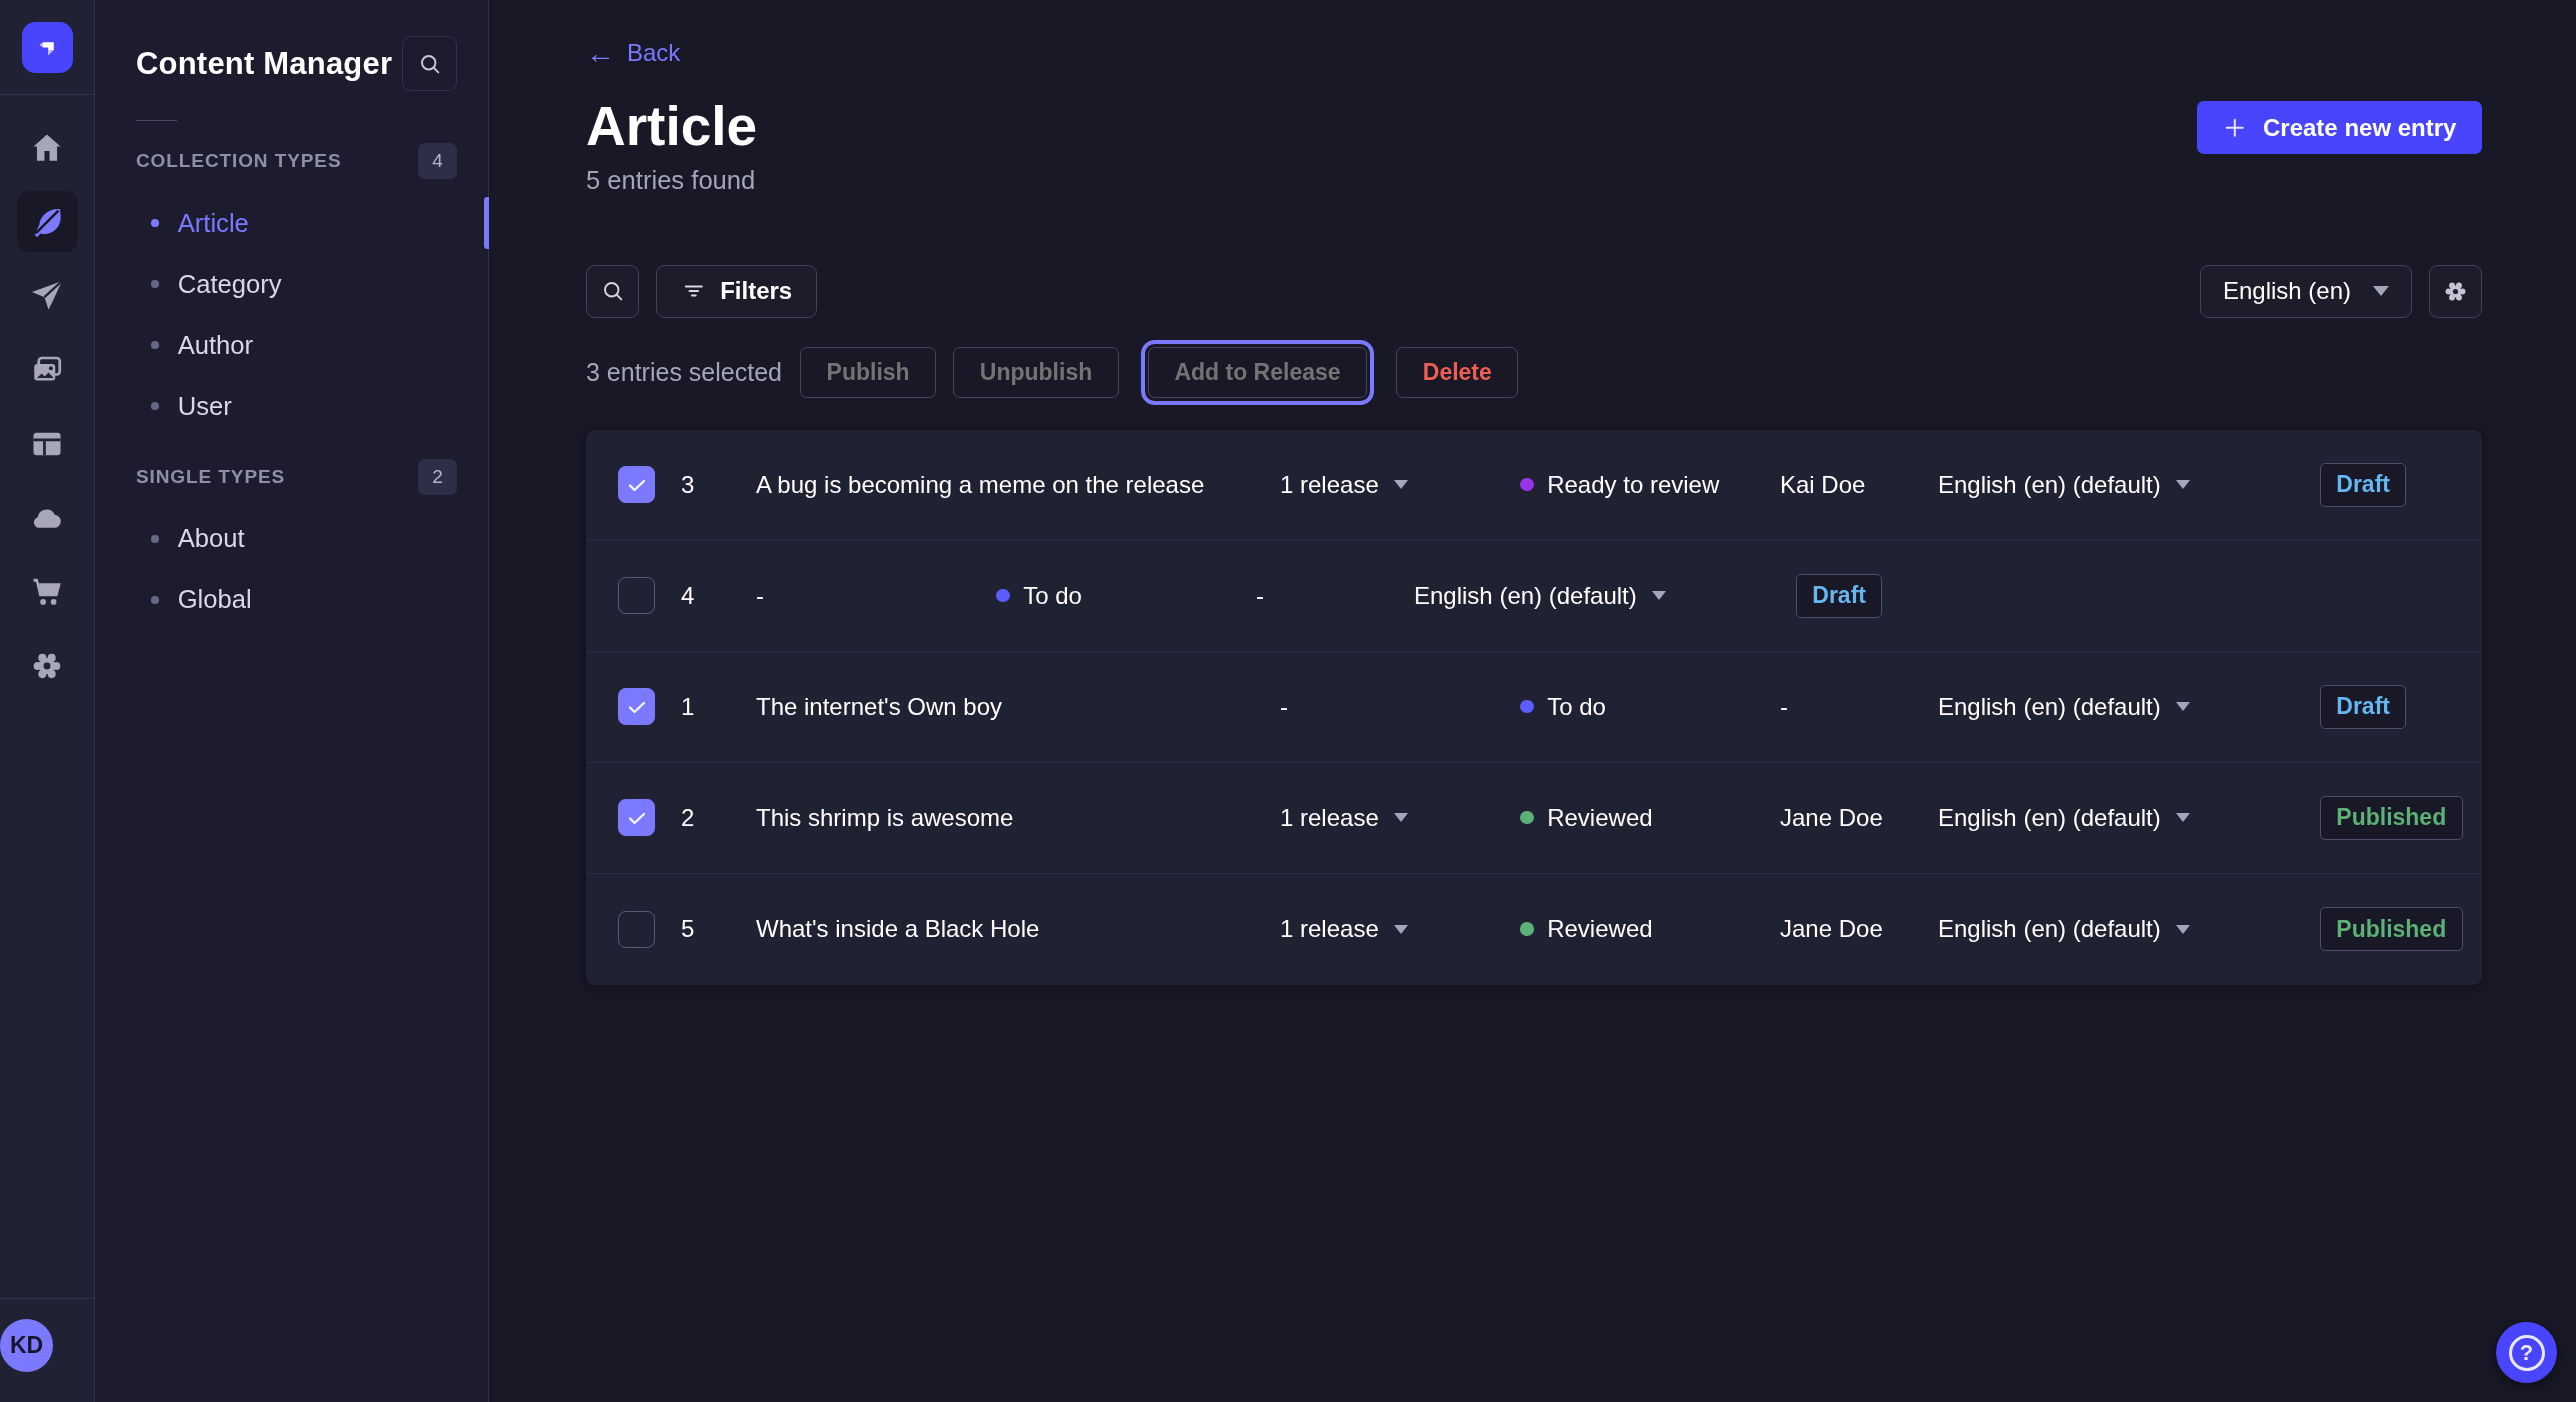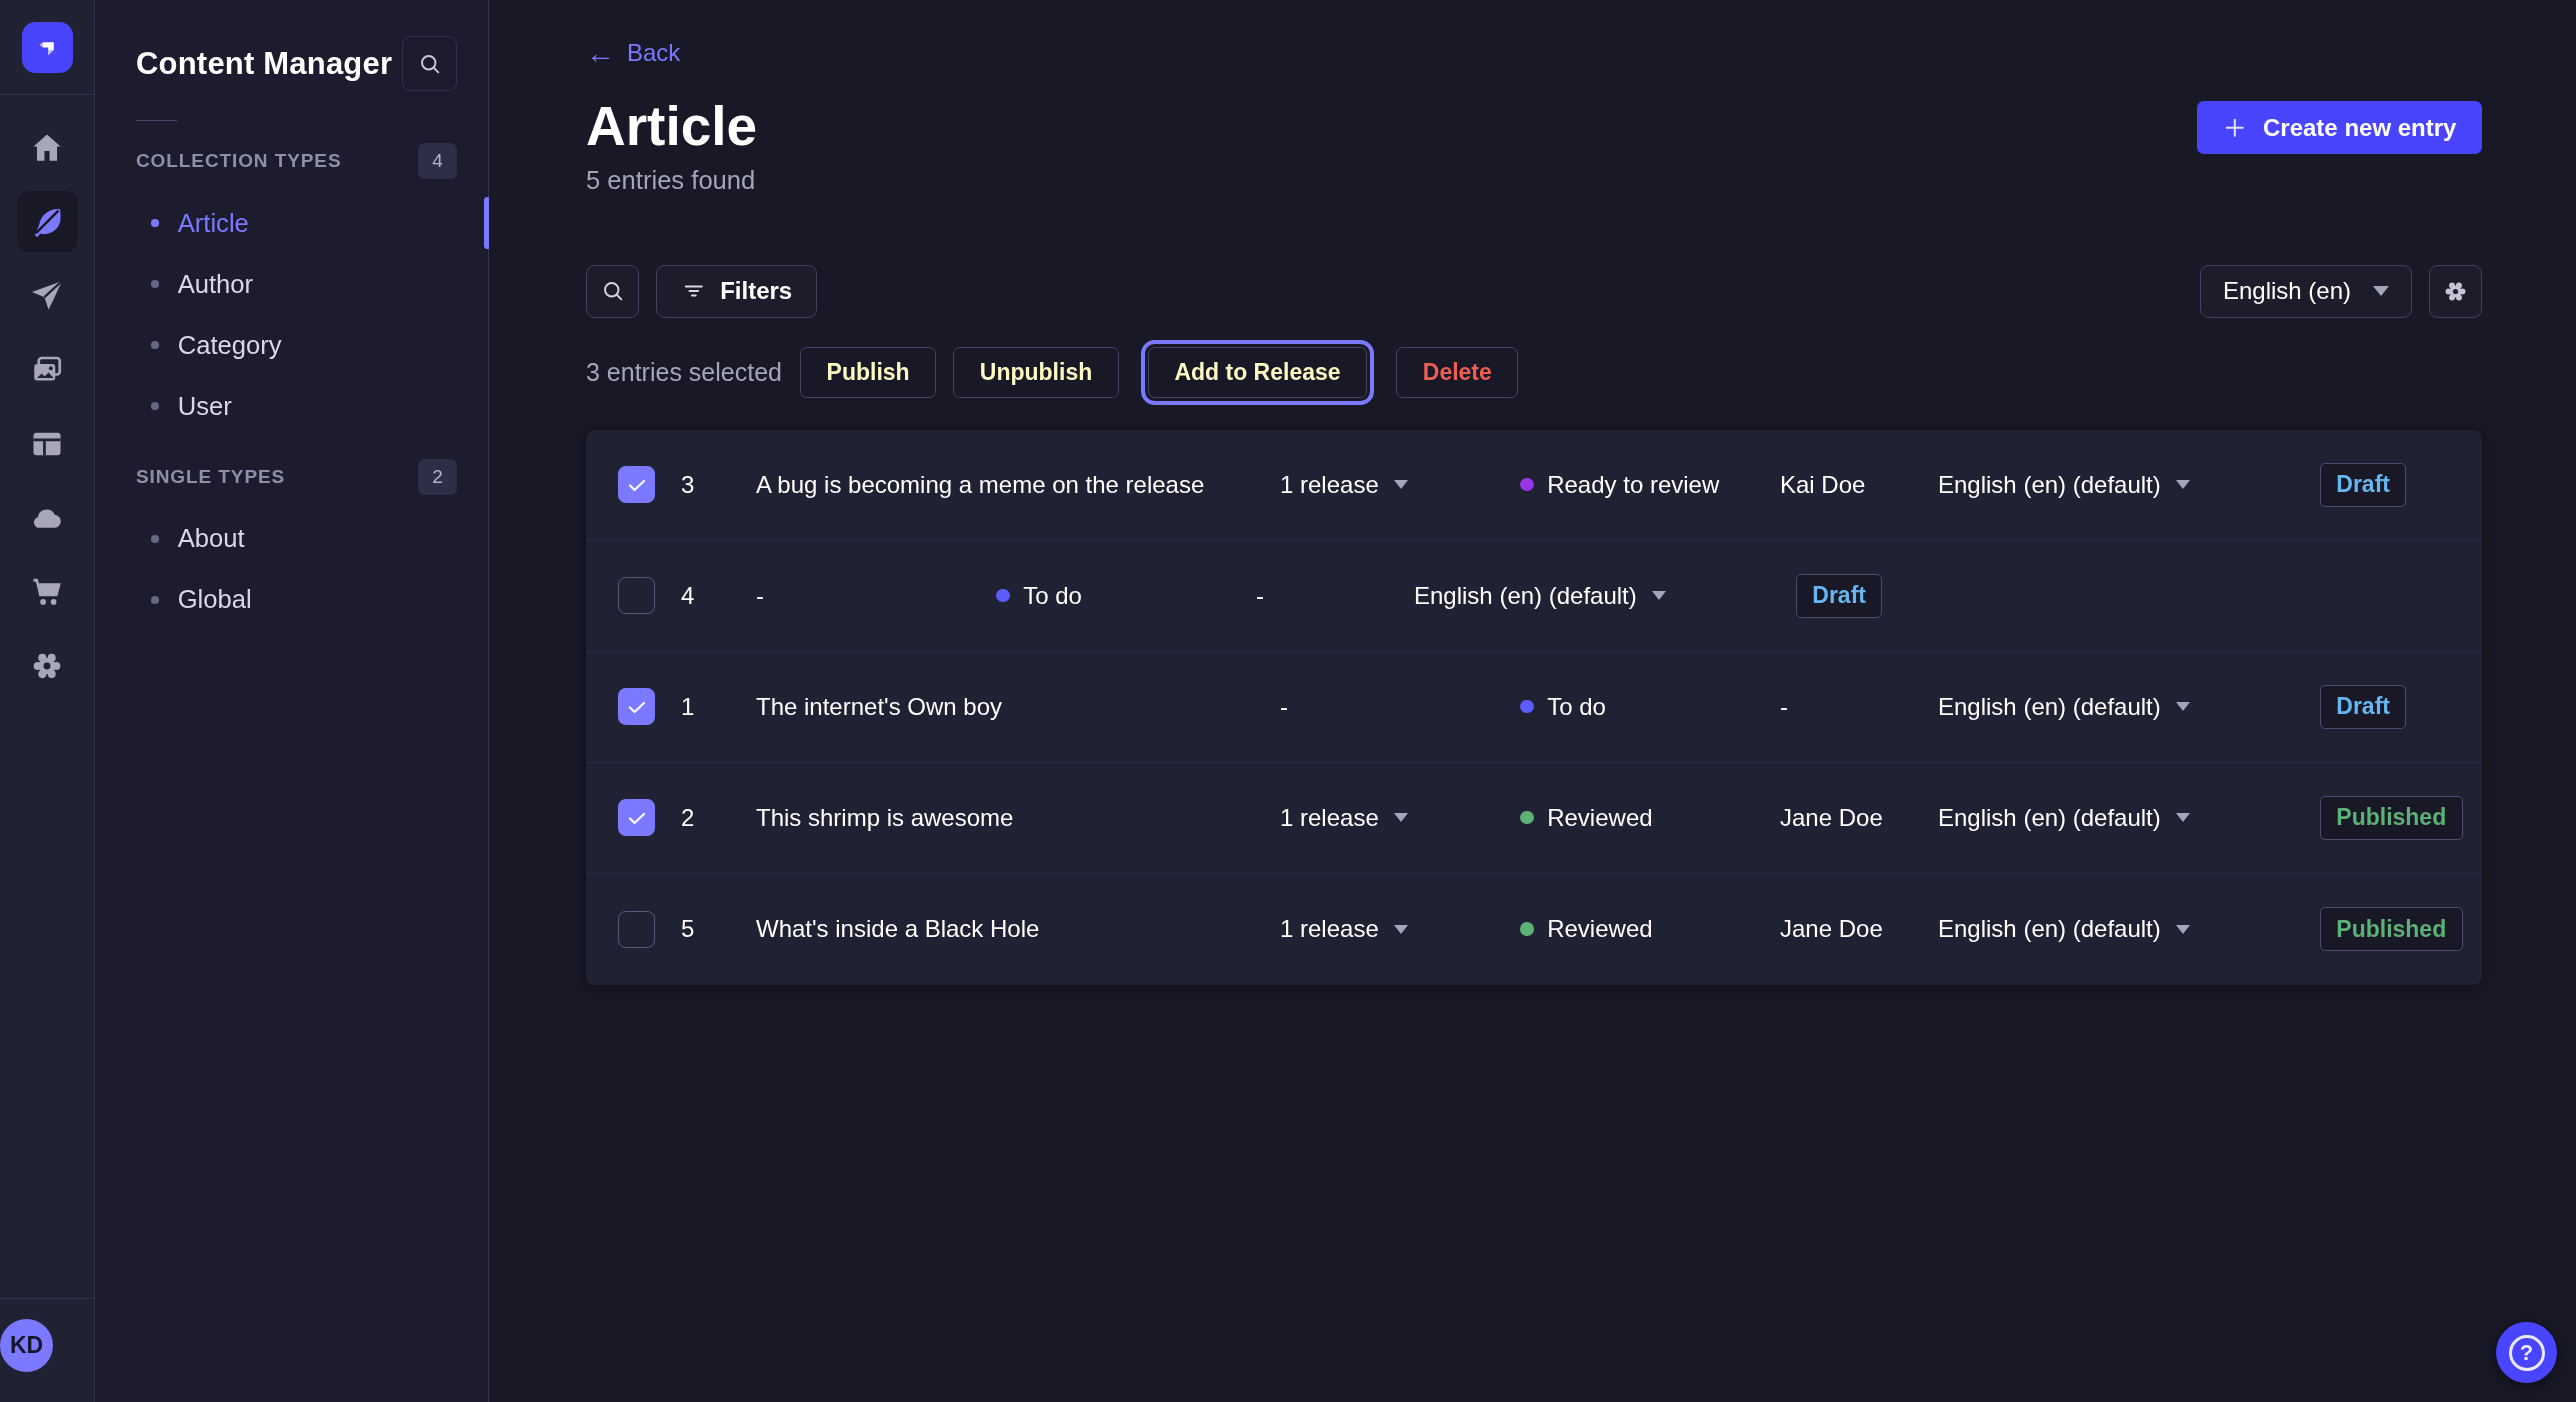--- a/index.html
+++ b/index.html
@@ -53,21 +53,21 @@
   .toolbar{margin-top:70px;display:flex;align-items:center;justify-content:space-between;}
   .tb-group{display:flex;align-items:center;gap:17px;}
   .tb-btn{height:53px;border:0.9px solid #42425f;border-radius:8.5px;background:rgba(255,255,255,.02);display:flex;align-items:center;justify-content:center;cursor:pointer;color:#fff;font-family:inherit;}
   .tb-icon{width:53px;}
   .filters-btn{padding:0 24px;gap:13.6px;font-size:24px;font-weight:600;}
   .locale-btn{padding:0 22px;gap:22px;font-size:24px;}
   .chev{width:0;height:0;border-left:8.5px solid transparent;border-right:8.5px solid transparent;border-top:10.2px solid #a5a5ba;}
 
   .selection-bar{margin-top:29px;display:flex;align-items:center;gap:17px;}
   .sel-text{font-size:25px;color:var(--muted);margin-right:1px;}
-  .sel-btn{height:51px;padding:0 25.6px;border:0.9px solid #45455f;border-radius:6.8px;background:transparent;color:#fef9c3;font-size:23px;font-weight:600;font-family:inherit;cursor:pointer;}
+  .sel-btn{height:51px;padding:0 25.6px;border:0.9px solid #45455f;border-radius:6.8px;background:transparent;color:#737373;font-size:23px;font-weight:600;font-family:inherit;cursor:pointer;}
   .sel-btn.focused{outline:4.3px solid var(--accent-l);outline-offset:3.4px;margin:0 12px;}
   .sel-btn.danger{color:var(--danger);}
 
   
   .table-card{margin-top:32px;background:var(--panel);border-radius:8.5px;box-shadow:0 1.7px 10.2px rgba(4,4,12,.35);}
   .thead{height:94px;display:flex;align-items:center;border-bottom:0.9px solid var(--line);font-size:19px;font-weight:600;letter-spacing:0.7px;color:var(--muted);}
   .trow{height:111px;display:flex;align-items:center;font-size:24px;border-bottom:0.9px solid #2b2b43;cursor:pointer;}
   .trow:last-child{border-bottom:none;}
   .cell{display:flex;align-items:center;}
   .c-check{width:95px;padding-left:32px;flex:none;}
@@ -191,26 +191,26 @@
       <span class="count-badge">4</span>
     </div>
     <ul class="item-list">
             <li class="side-item active">
     <span class="bullet"></span>
     <span>Article</span>
     <span class="indicator"></span>
   </li>
             <li class="side-item">
     <span class="bullet"></span>
+    <span>Category</span>
+
+  </li>
+            <li class="side-item">
+    <span class="bullet"></span>
     <span>Author</span>
-
-  </li>
-            <li class="side-item">
-    <span class="bullet"></span>
-    <span>Category</span>
 
   </li>
             <li class="side-item">
     <span class="bullet"></span>
     <span>User</span>
 
   </li>
           </ul>
   </div>
         <div class="section">

